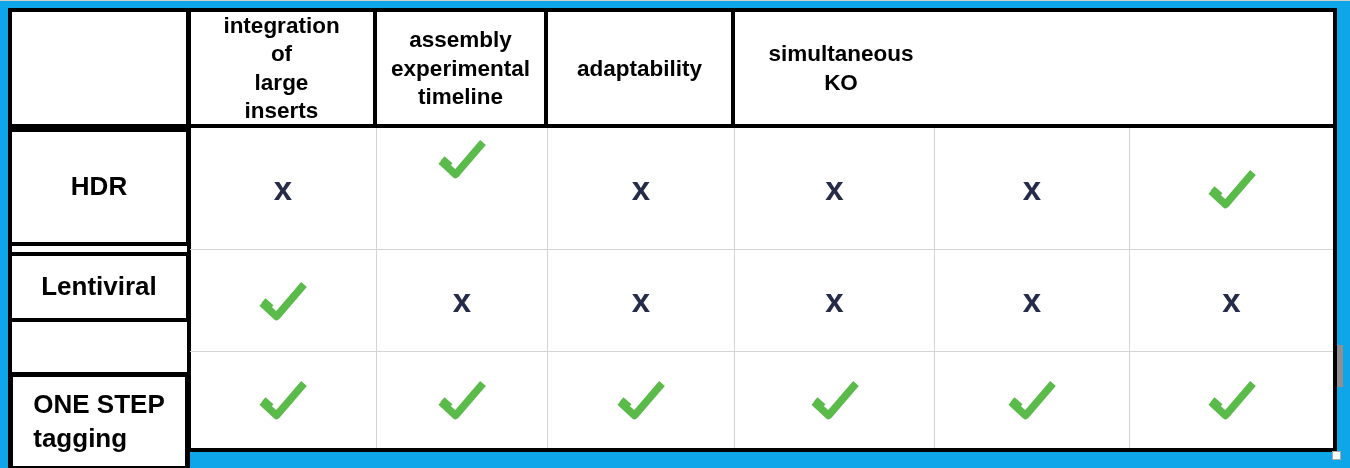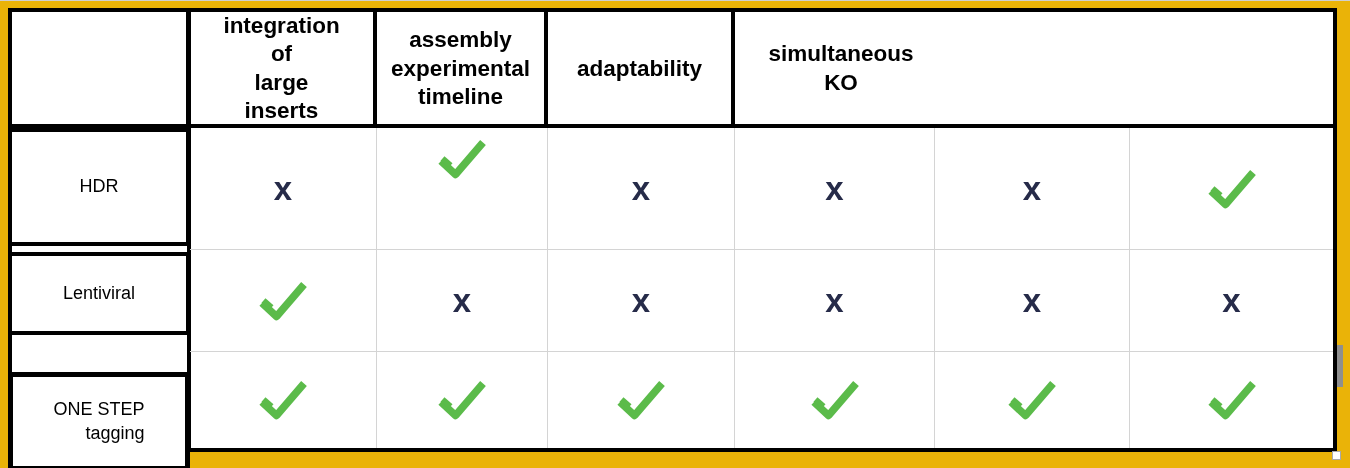--- a/index.html
+++ b/index.html
@@ -1,21 +1,21 @@
 <!DOCTYPE html>
 <html style="--check-green: #5bbb4a; --x-navy: #262b49; --border-black: #000000; --grid-gray: #d4d4d4;"><head>
 <meta charset="utf-8">
 <style>
   * { margin: 0; padding: 0; box-sizing: border-box; }
   html, body { background: #ffffff; }
   .stage {
     position: relative;
     width: 1350px;
     height: 468px;
-    background: #eab308;
+    background: #0ea5e9;
     overflow: hidden;
     font-family: "Liberation Sans", sans-serif;
   }
   .top-edge {
     position: absolute; top: 0; left: 0; width: 100%; height: 1px;
     background: #cfcfcf;
   }
   
   .table-frame {
     position: absolute; left: 8px; top: 8px;
@@ -64,26 +64,26 @@
   
   .thick-vline {
     position: absolute; left: 187px; top: 8px; width: 4px; height: 444px;
     background: var(--border-black, #000);
   }
   .label-box {
     position: absolute; left: 8px; width: 182px;
     border: 4px solid var(--border-black, #000);
     background: #ffffff;
     display: flex; align-items: center; justify-content: center;
-    text-align: right;
-    font-weight: normal; font-size: 18px; line-height: 1.3;
+    text-align: left;
+    font-weight: bold; font-size: 26px; line-height: 1.3;
     color: #000; white-space: pre-line;
   }
   .label-hdr   { top: 128px; height: 118px; }
-  .label-lenti { top: 252px; height: 83px; }
+  .label-lenti { top: 252px; height: 70px; }
   .label-one   { top: 352px; height: 99px; border-width: 5px; margin-top: 20px; }
   
   .scroll-thumb {
     position: absolute; left: 1337px; top: 345px; width: 6px; height: 42px;
     background: #8f8f8f;
   }
   .resize-handle {
     position: absolute; left: 1332px; top: 451px; width: 9px; height: 9px;
     border: 1px solid #a9a9a9; background: #ffffff;
   }

